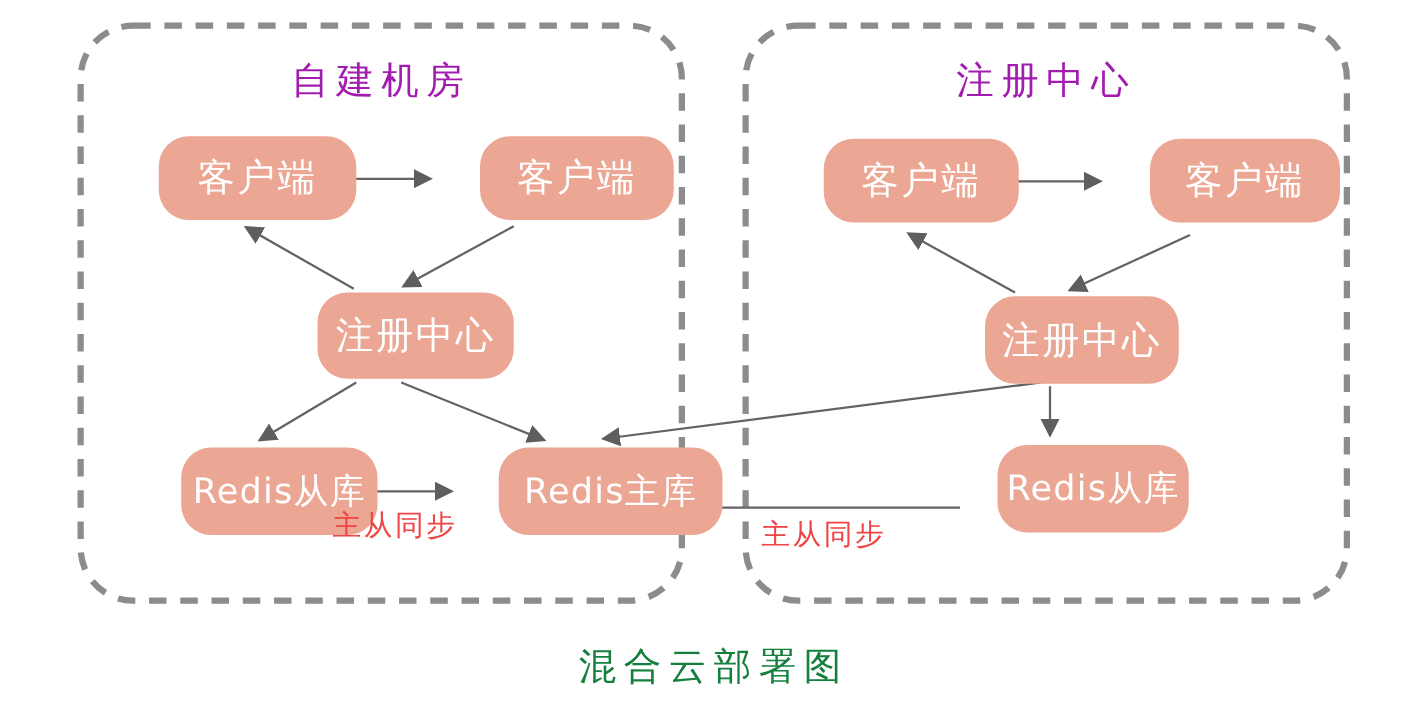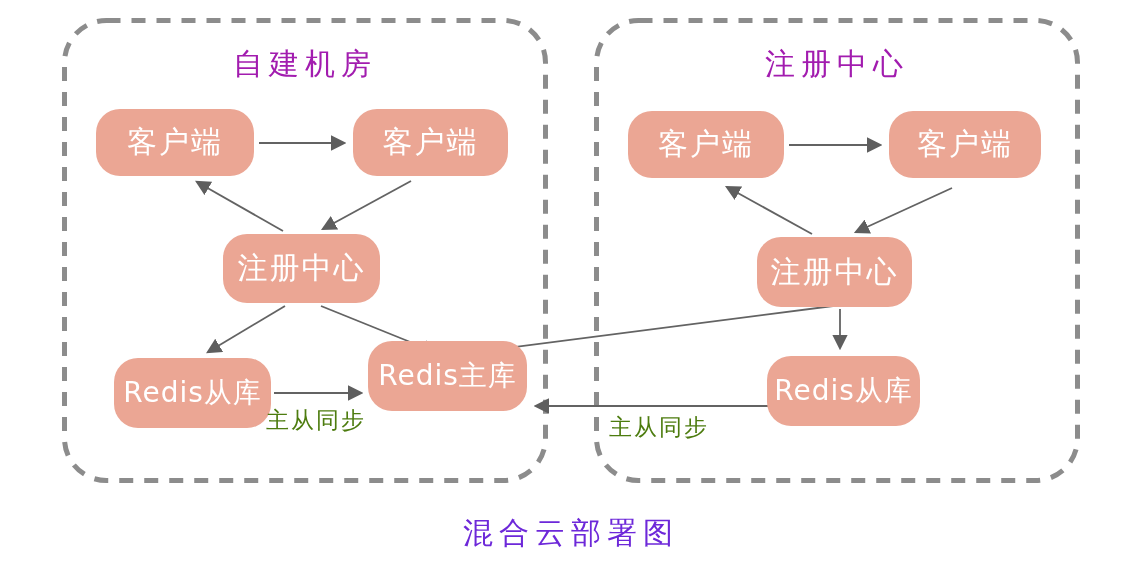--- a/index.html
+++ b/index.html
@@ -35,39 +35,40 @@
     position: absolute;
     display: flex;
     align-items: center;
     justify-content: center;
     background: #EBA694;
     color: #ffffff;
     border-radius: 24px;
     font-size: 30px;
     letter-spacing: 2px;
     white-space: nowrap;
+    margin-left: 31px;
   }
   .node.small-text { font-size: 28px; letter-spacing: 1px; text-align: right; }
   .edge-label {
     position: absolute;
     font-size: 23px;
     letter-spacing: 2px;
-    color: #4d7c0f;
+    color: #ef4444;
     text-align: center;
     white-space: nowrap;
   }
   .caption {
     position: absolute;
     left: 0;
     top: 513px;
     width: 1142px;
     text-align: center;
     font-size: 30px;
     letter-spacing: 6px;
-    color: #6d28d9;
+    color: #15803d;
   }
 </style>
 </head>
 <body>
 
 <div class="stage">
 
   <svg class="layer">
     <defs>
       <marker id="ah" viewBox="0 0 10 10" refX="8.5" refY="5" markerWidth="8.5" markerHeight="8.5" orient="auto-start-reverse">
@@ -94,21 +95,21 @@
     <line x1="768" y1="406" x2="536" y2="406" stroke="#636363" stroke-width="1.8" marker-end="url(#ah)"></line>
   </svg>
 
   <div class="group-title" style="left:64px; top:44px; width:482px;">自建机房</div>
   <div class="group-title" style="left:596px; top:44px; width:482px;">注册中心</div>
 
   <div class="node" style="left:96px;  top:109px; width:158px; height:67px;">客户端</div>
   <div class="node" style="left:353px; top:109px; width:155px; height:67px;">客户端</div>
   <div class="node" style="left:223px; top:234px; width:157px; height:69px;">注册中心</div>
   <div class="node small-text" style="left:114px; top:358px; width:157px; height:70px;">Redis从库</div>
-  <div class="node small-text" style="left:368px; top:341px; width:159px; height:70px;">Redis主库</div>
+  <div class="node small-text" style="left:368px; top:358px; width:179px; height:70px;">Redis主库</div>
 
   <div class="node" style="left:628px; top:111px; width:156px; height:67px;">客户端</div>
   <div class="node" style="left:889px; top:111px; width:152px; height:67px;">客户端</div>
   <div class="node" style="left:757px; top:237px; width:155px; height:70px;">注册中心</div>
   <div class="node small-text" style="left:767px; top:356px; width:153px; height:70px;">Redis从库</div>
 
   <div class="edge-label" style="left:260px; top:405px; width:112px;">主从同步</div>
   <div class="edge-label" style="left:604px; top:412px; width:110px;">主从同步</div>
 
   <div class="caption">混合云部署图</div>

